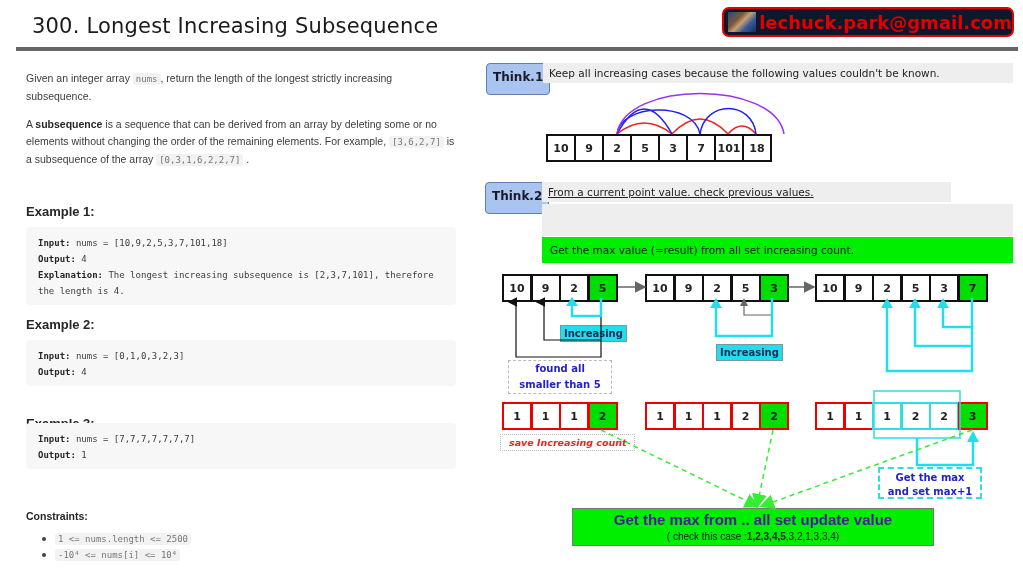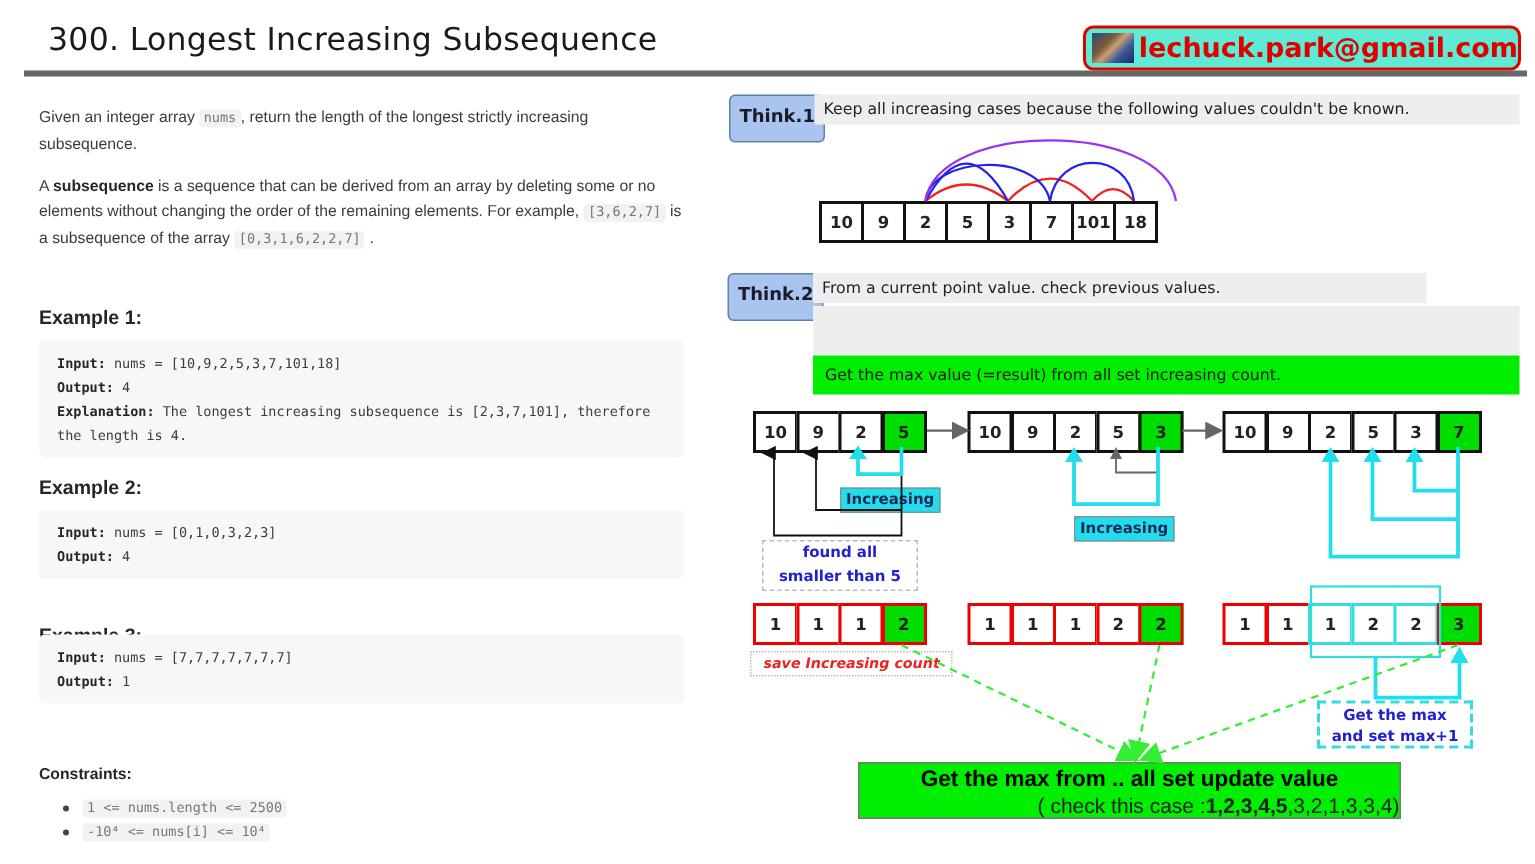--- a/index.html
+++ b/index.html
@@ -2,21 +2,21 @@
 <html><head>
 <meta charset="utf-8">
 <style>
   * { box-sizing: border-box; margin: 0; padding: 0; }
   html, body { width: 1023px; height: 576px; background: #ffffff; overflow: hidden; }
   body { position: relative; font-family: "DejaVu Sans", sans-serif; color: #262626; }
 
   .title { position: absolute; left: 32px; top: 14px; font-family: "DejaVu Sans", sans-serif; font-size: 21px; color: #1a1a1a; letter-spacing: 0.2px; }
   .title-rule { position: absolute; left: 16px; top: 47px; width: 1002px; height: 4px; background: #666666; }
 
-  .email-box { position: absolute; left: 722px; top: 17px; width: 292px; height: 30px; border: 2px solid #e00000; border-radius: 7px; display: flex; align-items: center; padding-left: 4px; background: #5eead4; }
+  .email-box { position: absolute; left: 722px; top: 7px; width: 292px; height: 30px; border: 2px solid #e00000; border-radius: 7px; display: flex; align-items: center; padding-left: 4px; background: #0f172a; }
   .avatar { width: 30px; height: 20px; background: linear-gradient(135deg, #2a4a7a 0%, #7a5a3a 35%, #c8a070 50%, #3a5a9a 70%, #1a2a5a 100%); margin-right: 3px; }
   .email-text { color: #e00000; font-family: "DejaVu Sans", sans-serif; font-size: 18px; font-weight: bold; }
 
   
   .left { position: absolute; left: 26px; top: 70px; width: 430px; font-family: "Liberation Sans", sans-serif; font-size: 10.5px; color: #3c3c3c; line-height: 17px; }
   .para { margin-bottom: 11px; }
   .code-inline { font-family: "DejaVu Sans Mono", monospace; font-size: 9px; background: #f2f2f2; color: #777; padding: 1px 3px; border-radius: 3px; }
   .bold { font-weight: bold; color: #262626; }
   .ex-title { position: absolute; left: 26px; font-weight: bold; font-size: 13px; font-family: "Liberation Sans", sans-serif; color: #262626; }
   .ex-box { position: absolute; left: 26px; width: 430px; background: #f7f7f8; border-radius: 4px; padding: 8px 12px; font-family: "DejaVu Sans Mono", monospace; font-size: 9px; line-height: 16px; color: #3c3c3c; }
@@ -38,22 +38,22 @@
   .cell.red { border: 2px solid #ee0000; }
   .cell.cyanb { border: 2px solid #33dddd; }
   .cell.green { background: #00dd00; }
 
   .tag-cyan { position: absolute; background: #22ddee; border: 1px solid #779999; font-family: "DejaVu Sans", sans-serif; font-weight: bold; font-size: 10px; color: #1a2a55; padding: 2px 3px; }
   .dash-box { position: absolute; border: 1px dashed #bbbbbb; text-align: center; font-family: "DejaVu Sans", sans-serif; font-weight: bold; font-size: 10px; color: #2222cc; line-height: 16px; }
   .save-label { position: absolute; border: 1px dotted #bbbbbb; font-family: "DejaVu Sans", sans-serif; font-style: italic; font-weight: bold; font-size: 9.5px; color: #ee2222; padding: 2px 8px; }
   .getmax-label { position: absolute; border: 2px dashed #33dddd; text-align: center; font-family: "DejaVu Sans", sans-serif; font-weight: bold; font-size: 10px; color: #2222cc; line-height: 14px; padding-top: 2px; }
 
   .final-box { position: absolute; left: 572px; top: 508px; width: 362px; height: 38px; background: #00ee00; border: 1px solid #777; text-align: center; }
-  .final-main { font-family: "Liberation Sans", sans-serif; font-weight: bold; font-size: 15px; color: #000000; line-height: 22px; }
-  .final-sub { font-family: "Liberation Sans", sans-serif; font-size: 14px; color: #222; line-height: 12px; text-align: right; }
+  .final-main { font-family: "Liberation Sans", sans-serif; font-weight: bold; font-size: 15px; color: #4c1d95; line-height: 22px; }
+  .final-sub { font-family: "Liberation Sans", sans-serif; font-size: 10px; color: #222; line-height: 12px; }
   .final-sub b { font-weight: bold; }
 
   svg.overlay { position: absolute; left: 0; top: 0; pointer-events: none; }
 </style>
 </head>
 <body>
 
 <div class="title">300. Longest Increasing Subsequence</div>
 <div class="title-rule"></div>
 <div class="email-box">
@@ -103,21 +103,21 @@
     <div class="cell black" style="left: 574px; top: 134px; width: 30px; height: 28px;">9</div>
     <div class="cell black" style="left: 602px; top: 134px; width: 30px; height: 28px;">2</div>
     <div class="cell black" style="left: 630px; top: 134px; width: 30px; height: 28px;">5</div>
     <div class="cell black" style="left: 658px; top: 134px; width: 30px; height: 28px;">3</div>
     <div class="cell black" style="left: 686px; top: 134px; width: 30px; height: 28px;">7</div>
     <div class="cell black" style="left: 714px; top: 134px; width: 30px; height: 28px;">101</div>
     <div class="cell black" style="left: 742px; top: 134px; width: 30px; height: 28px;">18</div>
   </div>
 
 <div class="think-label" style="left:485px; top:182px;">Think.2</div>
-<div class="think-bar" style="left:542px; top:182px; width:409px;">From a current point value. check previous values.</div>
+<div class="think-bar" style="left:542px; top:182px; width:409px;text-decoration:underline;">From a current point value. check previous values.</div>
 <div class="think-blue" style="left:542px; top:204px; width:471px; height:32px;">
 </div>
 <div class="think-green" style="left:542px; top:237px; width:471px; height:26px;">Get the max value (=result) from all set increasing count.</div>
 
 <div id="steps-container">
     <div class="cell black" style="left: 502px; top: 274px; width: 30px; height: 28px;">10</div>
     <div class="cell black" style="left: 530.5px; top: 274px; width: 30px; height: 28px;">9</div>
     <div class="cell black" style="left: 559px; top: 274px; width: 30px; height: 28px;">2</div>
     <div class="cell black green" style="left: 587.5px; top: 274px; width: 30px; height: 28px;">5</div>
     <div class="cell red" style="left: 502px; top: 402px; width: 30px; height: 28px;">1</div>

